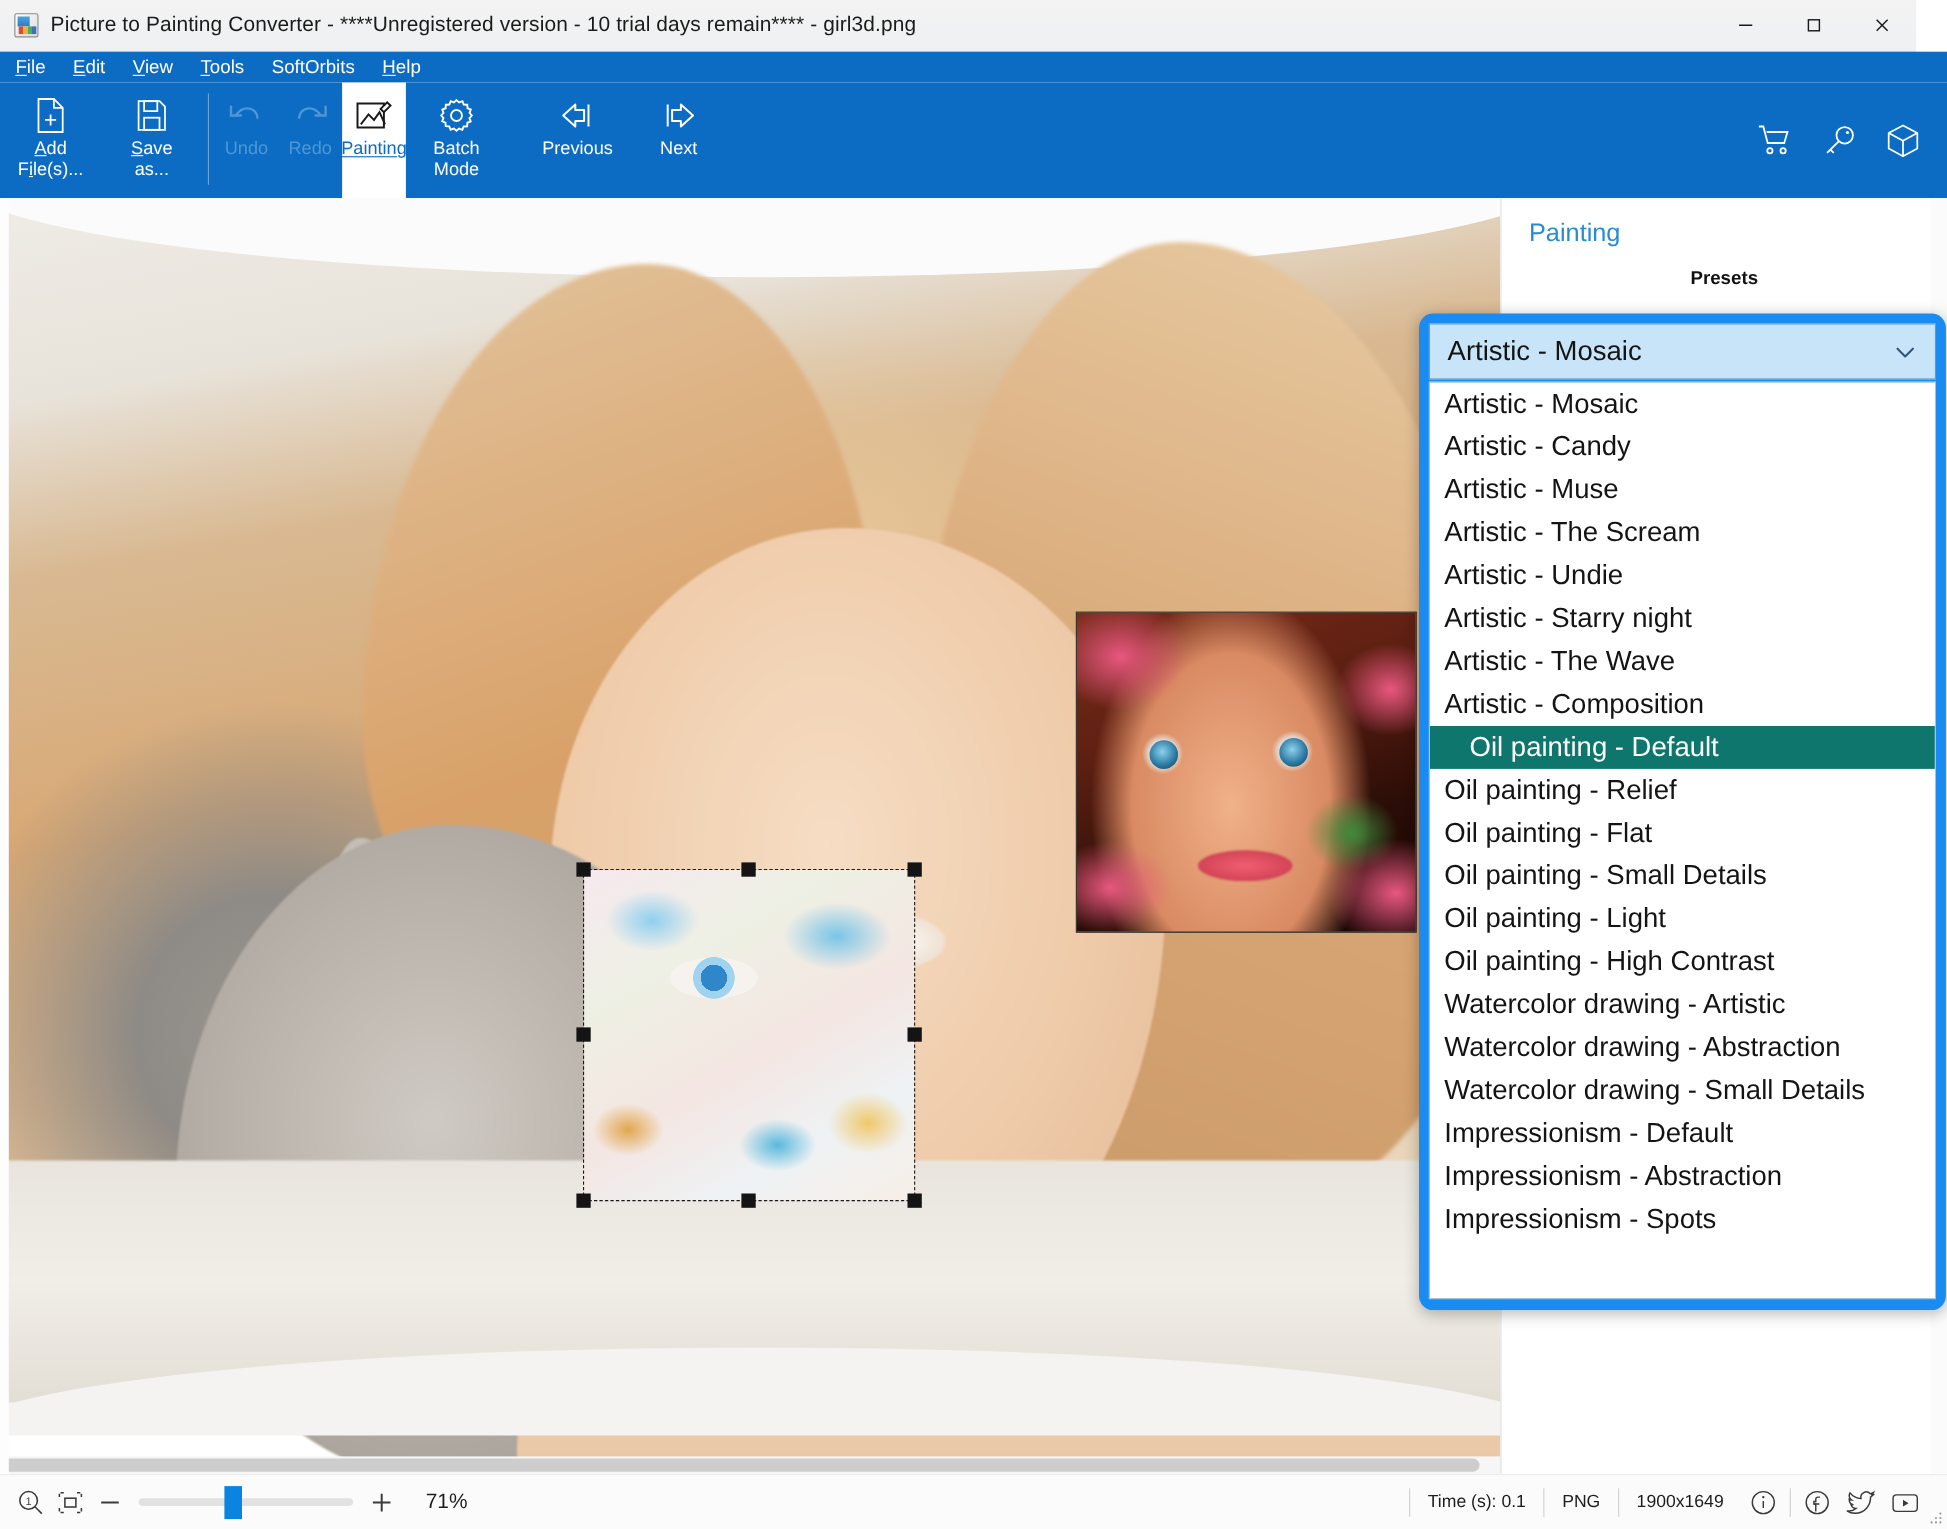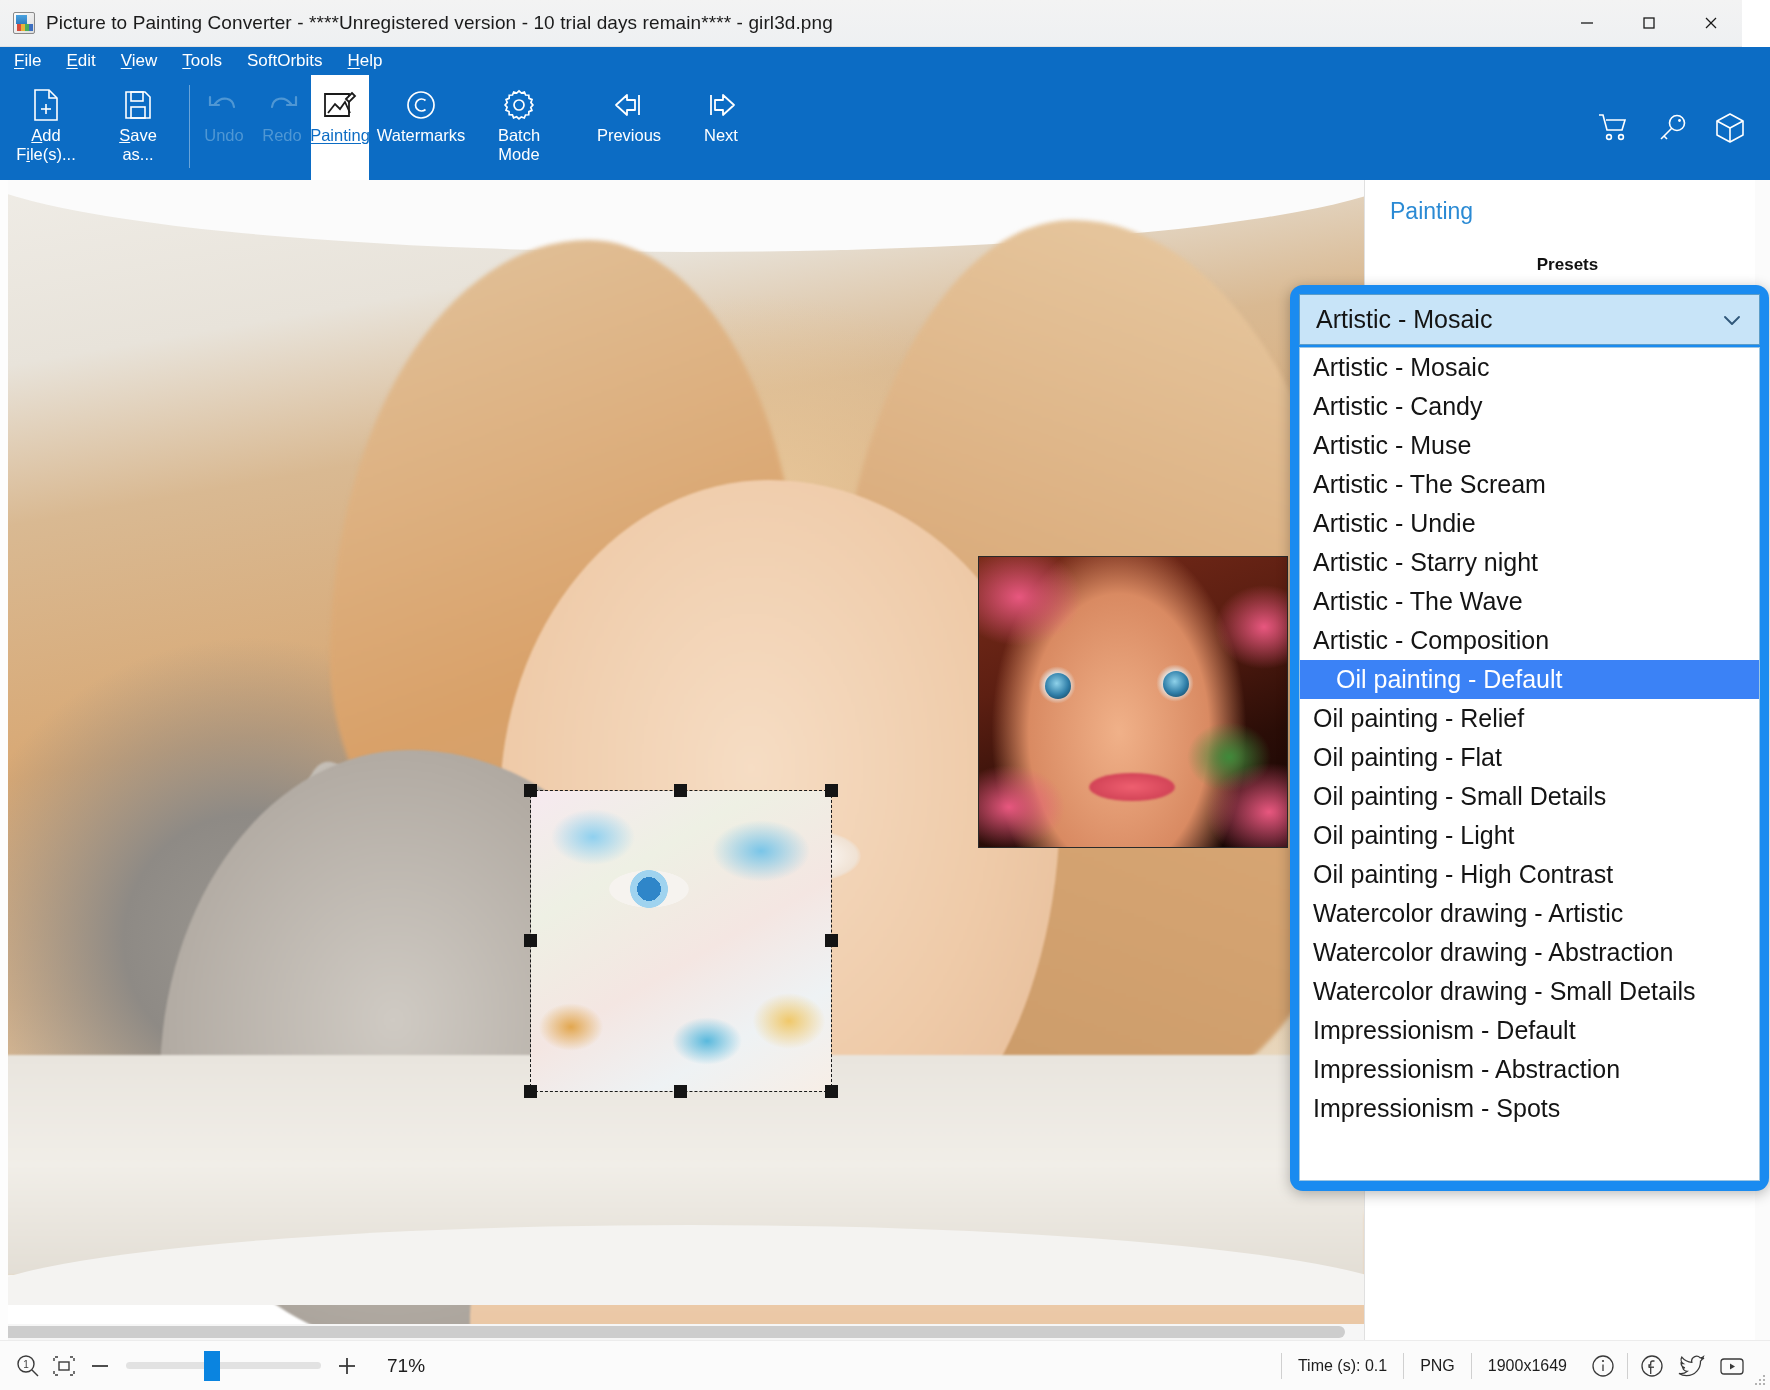--- a/index.html
+++ b/index.html
@@ -242,21 +242,21 @@
 
   
   .rightpanel {
     position:absolute; left:1364px; top:180px; width:406px; height:1160px;
     background:#ffffff; border-left:1px solid #e0e0e0;
   }
   .panel-title {
     padding:18px 0 0 25px; font-size:23px; color:#2a8ad4; font-weight:400;
   }
   .panel-sub {
-    margin-top:30px; text-align:center; font-size:17px; font-weight:bold; color:#111;
+    margin-top:18px; text-align:center; font-size:17px; font-weight:bold; color:#111;
   }
   .panel-scroll {
     position:absolute; right:0; top:0; width:15px; height:1160px; background:#fbfbfb;
   }
   .panel-scroll-thumb{
     position:absolute; left:2px; top:120px; width:11px; height:620px; background:#d2d2d2; border-radius:6px;
   }
 
   
   .dropdown {
@@ -271,21 +271,21 @@
   .combo .val { font-size:25px; color:#141414; flex:1; white-space:nowrap; }
   .combo .chev { width:26px; height:26px; display:flex; align-items:center; justify-content:center; }
   .listbox {
     margin-top:2px; height:834px; background:#ffffff;
     border:1px solid #9ec6e2; overflow:hidden;
   }
   .opt {
     height:39px; line-height:39px; padding-left:13px;
     font-size:25px; color:#141414; white-space:nowrap;
   }
-  .opt.sel { background:#3b82f6; color:#ffffff;padding-left:36px; }
+  .opt.sel { background:#0f766e; color:#ffffff;padding-left:36px; }
 
   
   .statusbar {
     position:absolute; left:0; bottom:0; width:1770px; height:50px;
     background:#fbfbfb; border-top:1px solid #ececec;
     display:flex; align-items:center;
   }
   .sb-left { display:flex; align-items:center; padding-left:10px; gap:0; }
   .sb-ic { width:36px; height:36px; display:flex; align-items:center; justify-content:center; }
   .zoomslider { position:relative; width:195px; height:22px; margin:0 8px; display:flex; align-items:center;}
@@ -386,29 +386,20 @@
       <div class="ic">
         <svg width="36" height="32" viewBox="0 0 36 32" fill="none" stroke="#1a1a1a" stroke-width="1.8">
           <path d="M3 5h24v22H3z"></path>
             <path d="M6 24l7-9 5 5 5-7 5 11"></path>
           <path d="M24 10l6-6 3 3-6 6z" fill="#fff"></path>
         </svg>
       </div>
       <div class="lbl">Painting</div>
     </div>
 
-    <div class="tbtn xwide">
-      <div class="ic">
-        <svg width="34" height="34" viewBox="0 0 34 34" fill="none" stroke="#ffffff" stroke-width="1.7">
-          <circle cx="17" cy="17" r="13"></circle>
-          <path d="M21.5 12.5a6 6 0 1 0 0 9"></path>
-        </svg>
-      </div>
-      <div class="lbl">Watermarks</div>
-    </div>
 
     <div class="tbtn wide">
       <div class="ic">
         <svg width="34" height="34" viewBox="0 0 34 34" fill="none" stroke="#ffffff" stroke-width="1.7">
           <circle cx="17" cy="17" r="5"></circle>
           <path d="M17 3l2.4 2.1 3-1.1 1.2 3 3.2.2.2 3.2 3 1.2-1.1 3L30.9 17l-2.1 2.4 1.1 3-3 1.2-.2 3.2-3.2.2-1.2 3-3-1.1L17 30.9l-2.4-2.1-3 1.1-1.2-3-3.2-.2-.2-3.2-3-1.2 1.1-3L3.1 17l2.1-2.4-1.1-3 3-1.2.2-3.2 3.2-.2 1.2-3 3 1.1z"></path>
         </svg>
       </div>
       <div class="lbl">Batch<br>Mode</div>
     </div>

